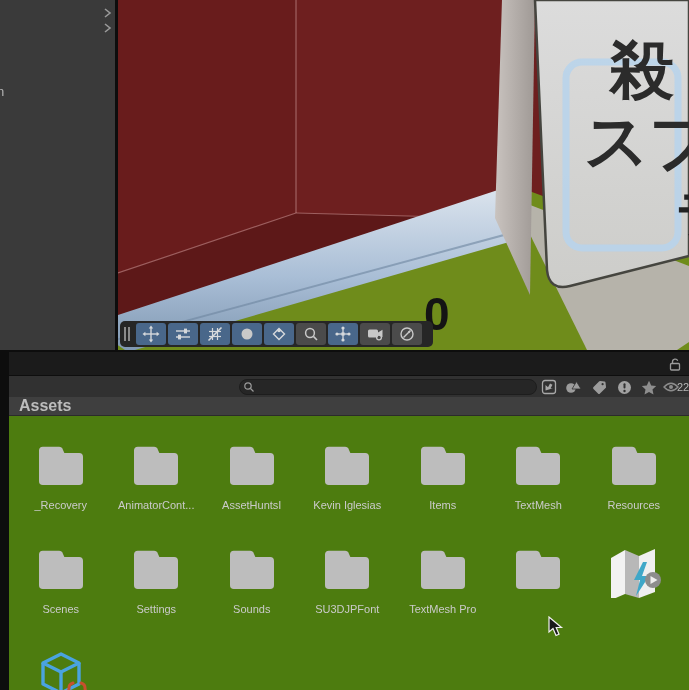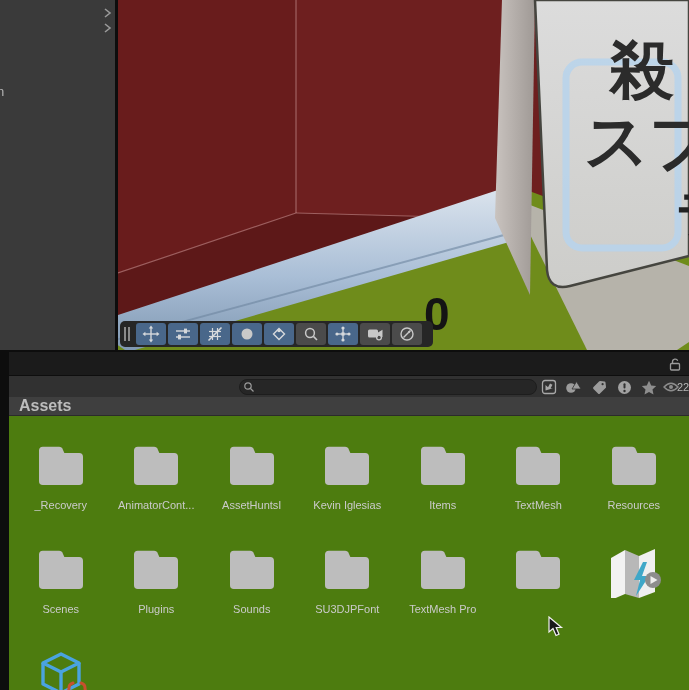--- a/index.html
+++ b/index.html
@@ -316,21 +316,21 @@
       <div class="cell">
         <svg width="50" height="44" viewBox="0 0 52 46">
             <path d="M3 41 V9 Q3 5 7 5 H24 Q27 5 28 8 L29.5 11.5 H45 Q49 11.5 49 15.5 V41 Q49 45 45 45 H7 Q3 45 3 41 Z" fill="#bdbdbd"></path>
           </svg>
         <span class="flabel">Scenes</span>
       </div>
       <div class="cell">
         <svg width="50" height="44" viewBox="0 0 52 46">
             <path d="M3 41 V9 Q3 5 7 5 H24 Q27 5 28 8 L29.5 11.5 H45 Q49 11.5 49 15.5 V41 Q49 45 45 45 H7 Q3 45 3 41 Z" fill="#bdbdbd"></path>
           </svg>
-        <span class="flabel">Plugins</span>
+        <span class="flabel">Settings</span>
       </div>
       <div class="cell">
         <svg width="50" height="44" viewBox="0 0 52 46">
             <path d="M3 41 V9 Q3 5 7 5 H24 Q27 5 28 8 L29.5 11.5 H45 Q49 11.5 49 15.5 V41 Q49 45 45 45 H7 Q3 45 3 41 Z" fill="#bdbdbd"></path>
           </svg>
         <span class="flabel">Sounds</span>
       </div>
       <div class="cell">
         <svg width="50" height="44" viewBox="0 0 52 46">
             <path d="M3 41 V9 Q3 5 7 5 H24 Q27 5 28 8 L29.5 11.5 H45 Q49 11.5 49 15.5 V41 Q49 45 45 45 H7 Q3 45 3 41 Z" fill="#bdbdbd"></path>

